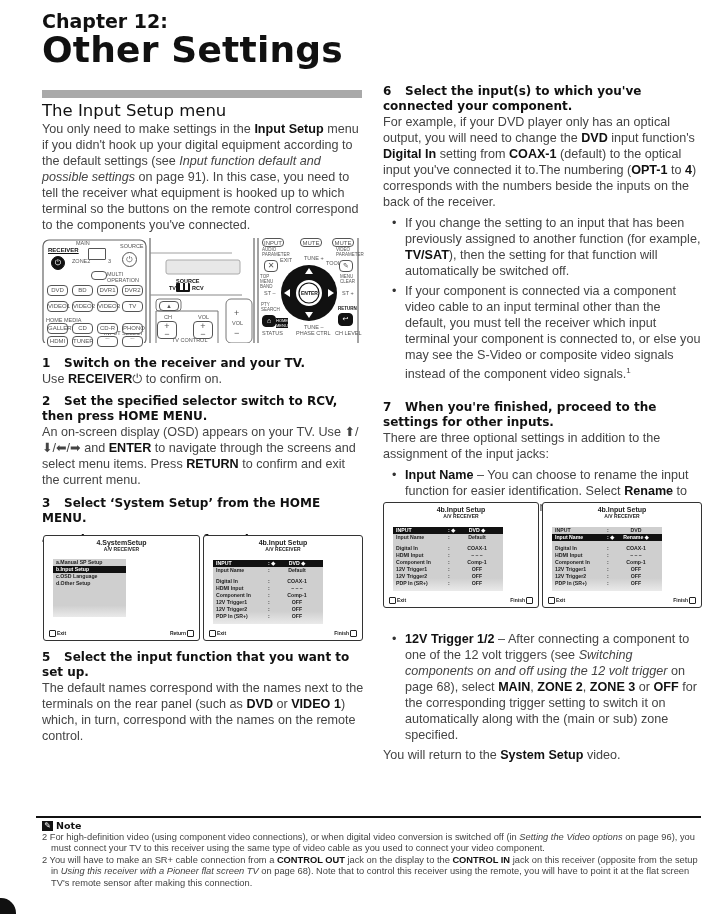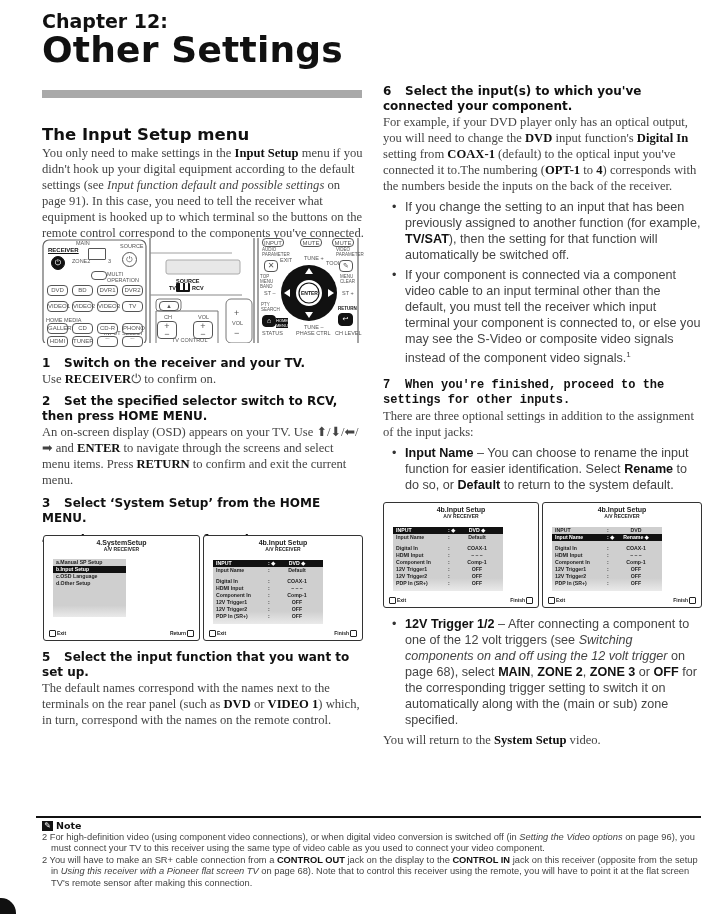--- a/index.html
+++ b/index.html
@@ -4,24 +4,24 @@
 <style>
   html, body { margin:0; padding:0; background:#fff; }
   body { width:723px; height:914px; position:relative; overflow:hidden; font-family:"Liberation Sans", sans-serif; color:#333; }
   .abs { position:absolute; }
   .chap { left:42px; top:10px; font-family:"DejaVu Sans", sans-serif; font-weight:bold; color:#111; }
   .chap .c1 { font-size:19px; line-height:22px; }
   .chap .c2 { font-size:36px; line-height:36px; letter-spacing:0.2px; }
   .graybar { left:42px; top:90px; width:320px; height:8px; background:#a9a9a9; }
   .col { font-size:12.6px; line-height:16px; color:#444; }
   .col b { color:#111; }
-  .sec-title { font-family:"DejaVu Sans", sans-serif; font-weight:bold; font-size:16.5px; color:#111; line-height:20px;margin-top:24px; }
+  .sec-title { font-family:"DejaVu Sans", sans-serif; font-weight:normal; font-size:16.5px; color:#111; line-height:20px; }
   .step { font-family:"DejaVu Sans", sans-serif; font-weight:bold; font-size:12px; color:#111; line-height:15px; }
   .step .n { display:inline-block; width:22px; }
-  p { margin:0;font-family:Liberation Serif, serif; }
+  p { margin:0; }
   ul.bl { margin:0; padding:0; list-style:none; }
   ul.bl li { position:relative; padding-left:22px; margin-bottom:4px; }
   ul.bl li::before { content:"•"; position:absolute; left:9px; top:0; color:#333; }
   sup { font-size:8px; }
   
   .remote { left:42px; top:238px; width:320px; height:105px; background:#fff; }
   .rbtn { position:absolute; border:1px solid #555; border-radius:4px; font-size:6px; color:#555; text-align:center; line-height:9px; background:#fff; font-family:"Liberation Sans", sans-serif; }
   .rlbl { position:absolute; font-size:5.5px; color:#555; font-family:"Liberation Sans", sans-serif; }
   
   .osd { position:absolute; border:1px solid #333; border-radius:3px; background:#fff; font-family:"Liberation Sans", sans-serif; color:#222; box-sizing:border-box; }
@@ -179,21 +179,21 @@
     <p><span>The default names correspond with the names next to the terminals on the rear panel (such as </span><b>DVD</b><span> or </span><b>VIDEO 1</b><span>) which, in turn, correspond with the names on the remote control.</span></p>
   </div>
 
 <div class="abs col" style="left:383px; top:84px; width:320px;" id="right-top">
     <div class="step" style="margin-top: 0px;"><span class="n">6</span><span>Select the input(s) to which you've connected your component.</span></div>
     <p><span>For example, if your DVD player only has an optical output, you will need to change the </span><b>DVD</b><span> input function's </span><b>Digital In</b><span> setting from </span><b>COAX-1</b><span> (default) to the optical input you've connected it to.The numbering (</span><b>OPT-1</b><span> to </span><b>4</b><span>) corresponds with the numbers beside the inputs on the back of the receiver.</span></p>
     <ul class="bl" style="margin-top: 5px;">
       <li><span>If you change the setting to an input that has been previously assigned to another function (for example, </span><b>TV/SAT</b><span>), then the setting for that function will automatically be switched off.</span></li>
       <li><span>If your component is connected via a component video cable to an input terminal other than the default, you must tell the receiver which input terminal your component is connected to, or else you may see the S-Video or composite video signals instead of the component video signals.</span><sup>1</sup></li>
     </ul>
-    <div class="step" style="margin-top: 12px; font-family: Liberation Mono, monospace;"><span class="n">7</span><span>When you're finished, proceed to the settings for other inputs.</span></div>
+    <div class="step" style="margin-top: 18px;"><span class="n">7</span><span>When you're finished, proceed to the settings for other inputs.</span></div>
     <p><span>There are three optional settings in addition to the assignment of the input jacks:</span></p>
     <ul class="bl" style="margin-top: 5px;">
       <li><b>Input Name</b><span> – You can choose to rename the input function for easier identification. Select </span><b>Rename</b><span> to do so, or </span><b>Default</b><span> to return to the system default.</span></li>
     </ul>
   </div>
 
 <div class="osd" id="osd-in-b" style="left:383px; top:502px; width:156px; height:106px;">
     <div class="t1">4b.Input Setup</div>
     <div class="t2">A/V RECEIVER</div>
     <div class="panel" style="width: 110px; top: 24px; padding-bottom: 4px;">
@@ -220,21 +220,21 @@
       <div class="row"><span>Component In</span><span class="colon">:</span><span class="val">Comp-1</span></div>
       <div class="row"><span>12V Trigger1</span><span class="colon">:</span><span class="val">OFF</span></div>
       <div class="row"><span>12V Trigger2</span><span class="colon">:</span><span class="val">OFF</span></div>
       <div class="row"><span>PDP In (SR+)</span><span class="colon">:</span><span class="val">OFF</span></div>
     </div>
     <div class="foot l"><span class="keyico"></span><span>Exit</span></div>
     <div class="foot r"><span>Finish</span><span class="keyico"></span></div>
   </div>
 
 <div class="abs col" style="left:383px; top:614px; width:320px;" id="right-bottom">
-    <ul class="bl" style="margin-top: 2px;">
+    <ul class="bl" style="margin-top: 17px;">
       <li><b>12V Trigger 1/2</b><span> – After connecting a component to one of the 12 volt triggers (see </span><i>Switching components on and off using the 12 volt trigger</i><span> on page 68), select </span><b>MAIN</b><span>, </span><b>ZONE 2</b><span>, </span><b>ZONE 3</b><span> or </span><b>OFF</b><span> for the corresponding trigger setting to switch it on automatically along with the (main or sub) zone specified.</span></li>
     </ul>
     <p><span>You will return to the </span><b>System Setup</b><span> video.</span></p>
   </div>
 
 <div class="abs note-rule"></div>
 <div class="abs note">
   <div class="hd">
     <span style="display:inline-block;width:11px;height:10px;background:#111;color:#fff;font-size:8px;line-height:10px;text-align:center;">✎</span>
     <span>Note</span>

